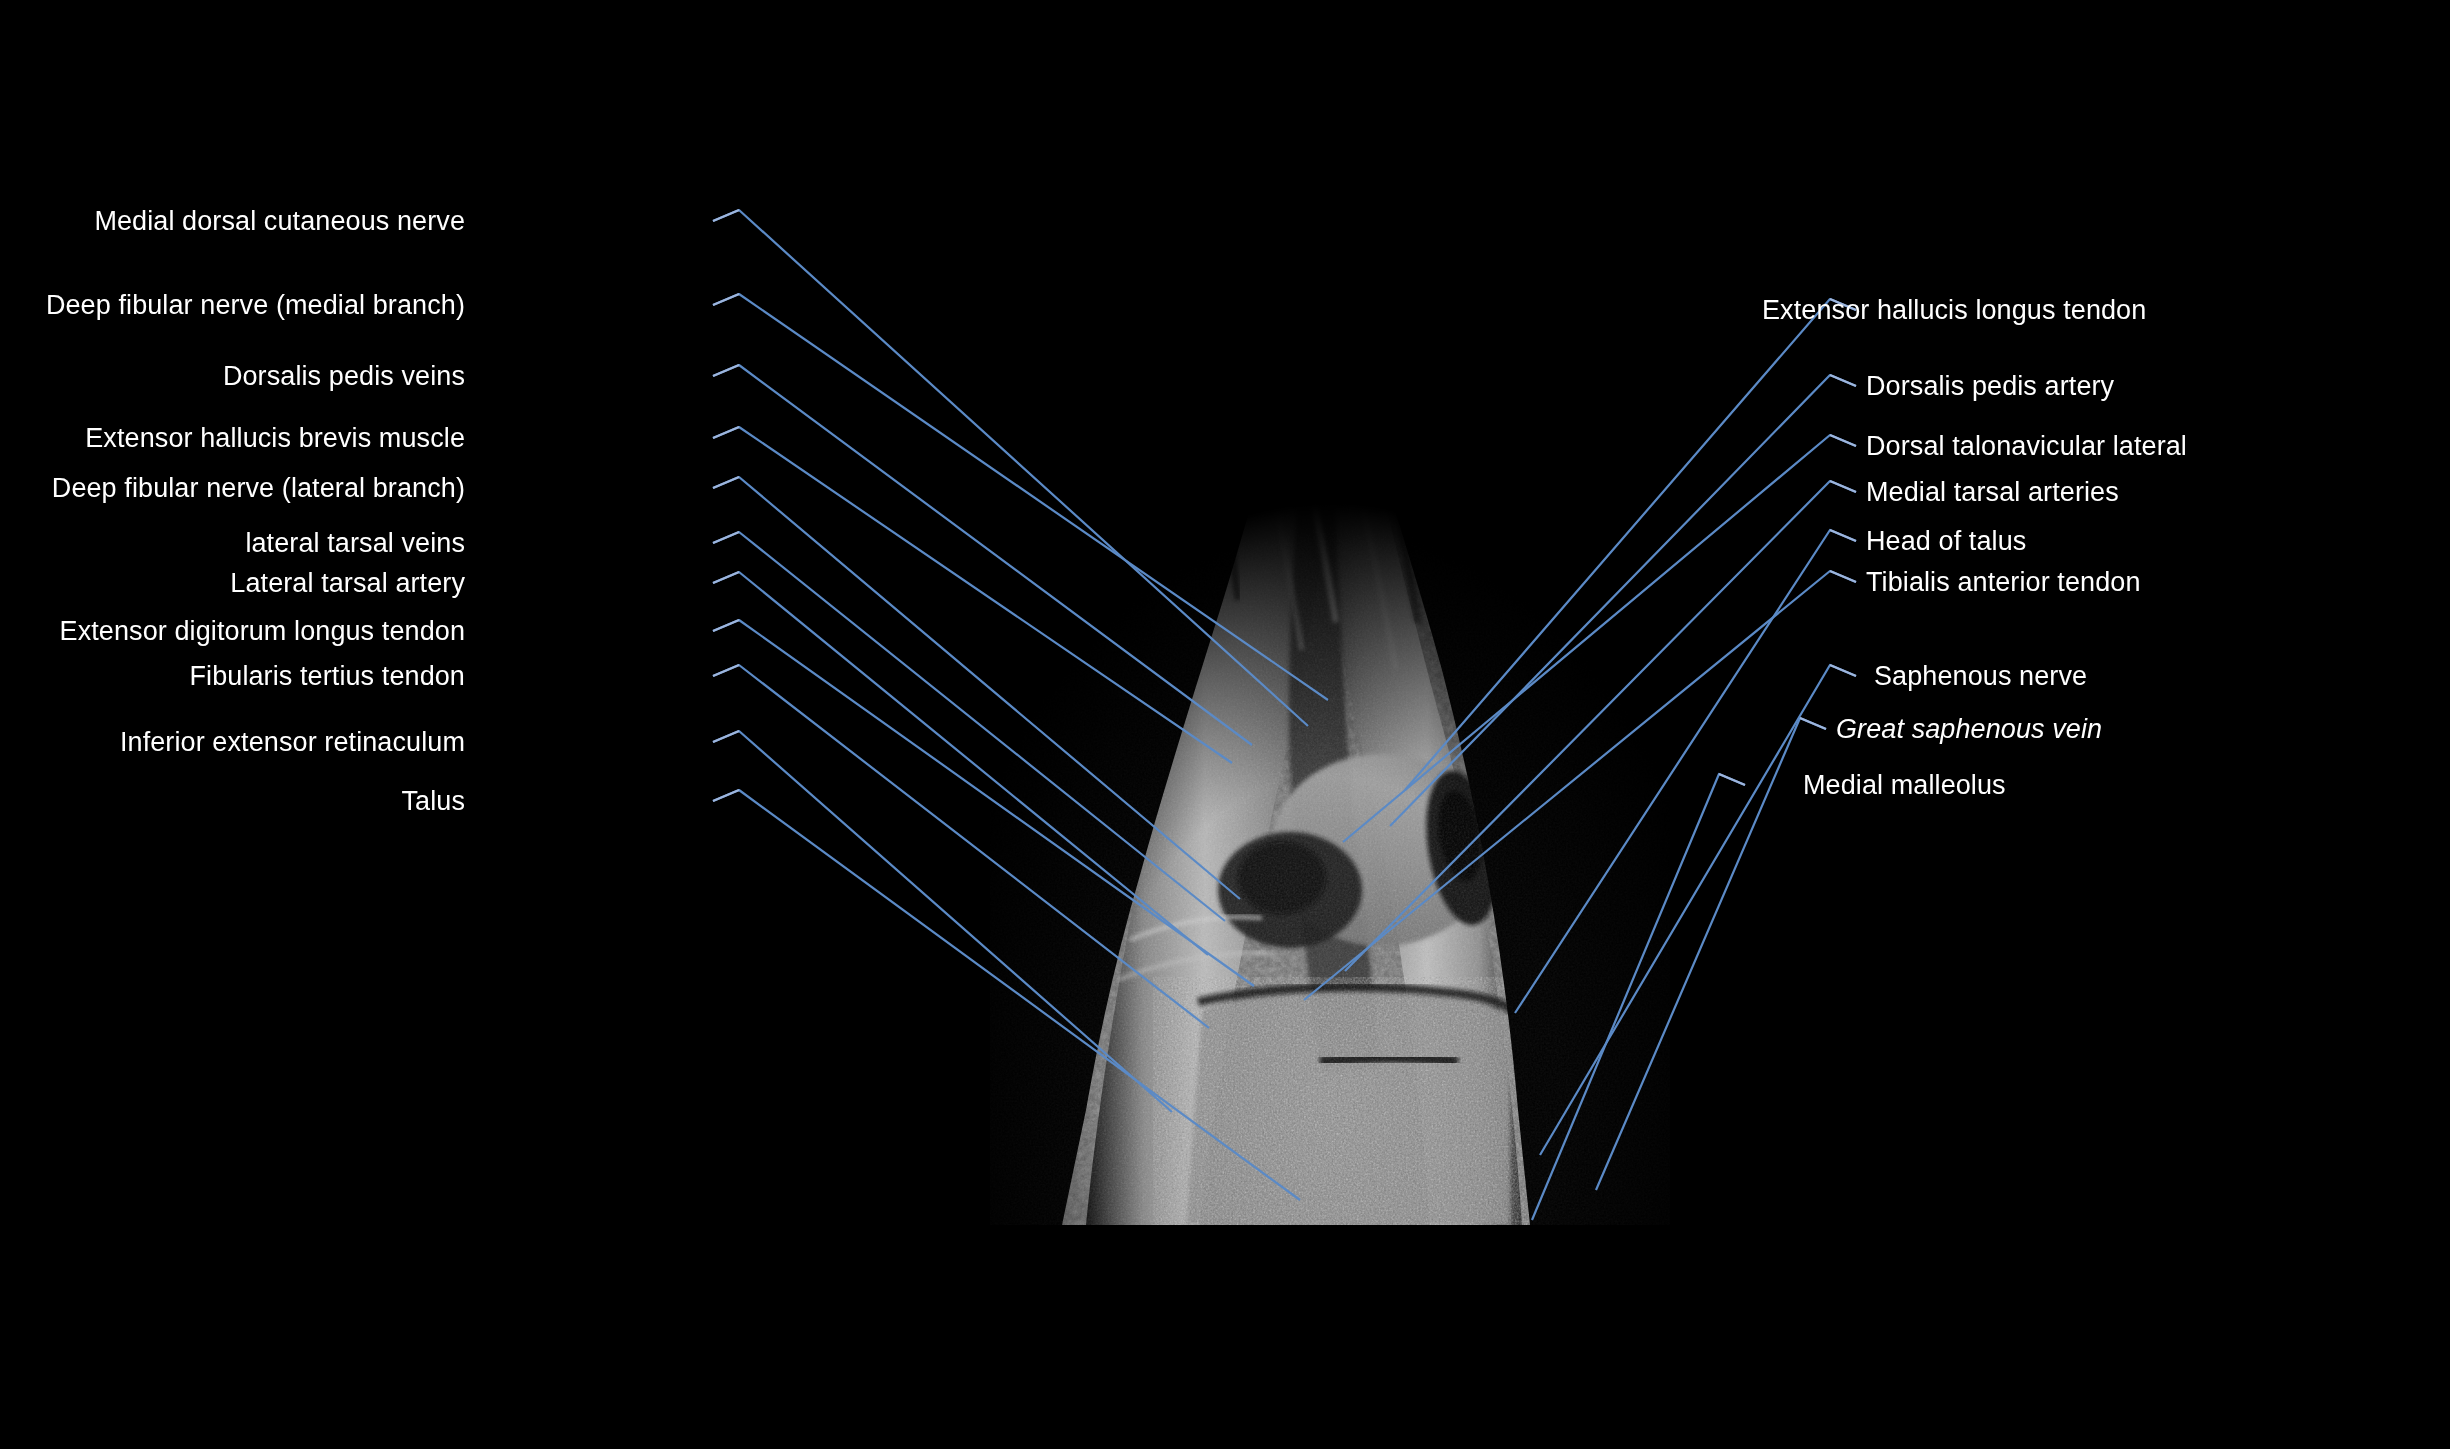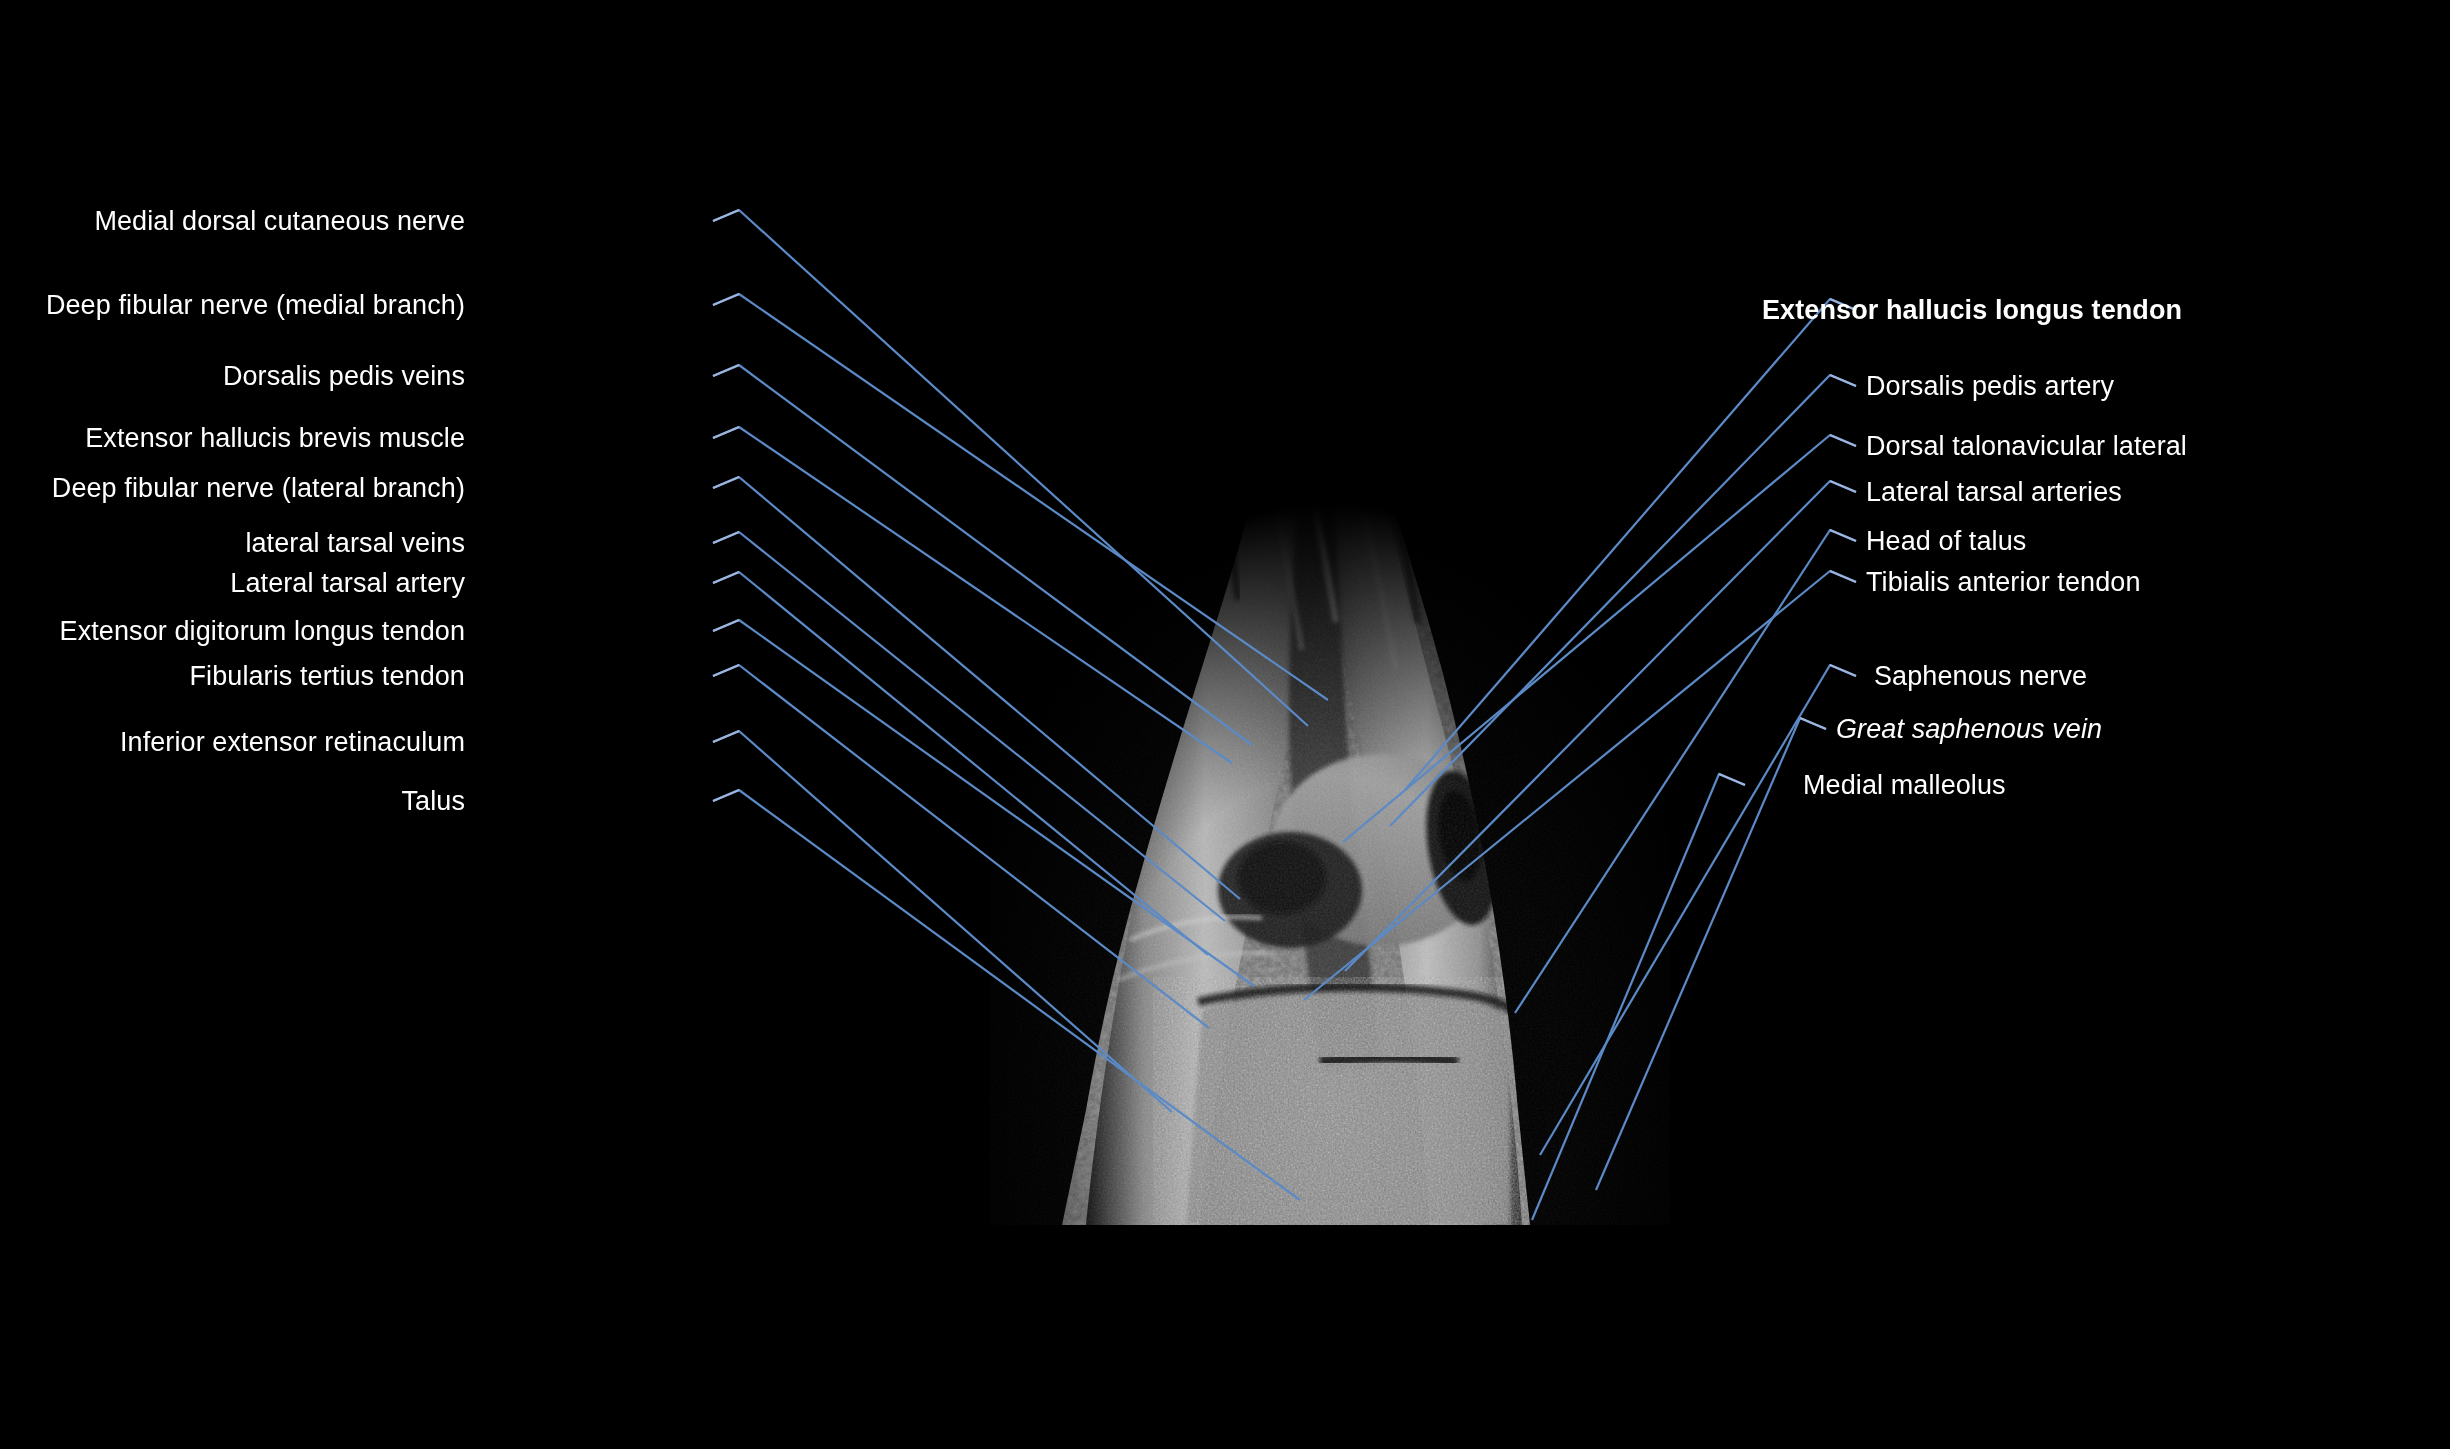--- a/index.html
+++ b/index.html
@@ -237,24 +237,24 @@
       <div class="label left" style="top: 438px; right: 1747px;">Extensor hallucis brevis muscle</div>
       <div class="label left" style="top: 488px; right: 1747px;">Deep fibular nerve (lateral branch)</div>
       <div class="label left" style="top: 543px; right: 1747px;">lateral tarsal veins</div>
       <div class="label left" style="top: 583px; right: 1747px;">Lateral tarsal artery</div>
       <div class="label left" style="top: 631px; right: 1747px;">Extensor digitorum longus tendon</div>
       <div class="label left" style="top: 676px; right: 1747px;">Fibularis tertius tendon</div>
       <div class="label left" style="top: 742px; right: 1747px;">Inferior extensor retinaculum</div>
       <div class="label left" style="top: 801px; right: 1747px;">Talus</div>
     </div>
   <div id="labels-right">
-      <div class="label right" style="top: 310px; left: 1762px; font-weight: bold;">Extensor hallucis longus tendon</div>
+      <div class="label right" style="top: 310px; left: 1762px;">Extensor hallucis longus tendon</div>
       <div class="label right" style="top: 386px; left: 1866px;">Dorsalis pedis artery</div>
       <div class="label right" style="top: 446px; left: 1866px;">Dorsal talonavicular lateral</div>
-      <div class="label right" style="top: 492px; left: 1866px;">Lateral tarsal arteries</div>
+      <div class="label right" style="top: 492px; left: 1866px;">Medial tarsal arteries</div>
       <div class="label right" style="top: 541px; left: 1866px;">Head of talus</div>
       <div class="label right" style="top: 582px; left: 1866px;">Tibialis anterior tendon</div>
       <div class="label right" style="top: 676px; left: 1866px; margin-left: 8px;">Saphenous nerve</div>
       <div class="label right" style="top: 729px; left: 1836px; font-style: italic;">Great saphenous vein</div>
       <div class="label right" style="top: 785px; left: 1755px; margin-left: 48px;">Medial malleolus</div>
     </div>
 
 </div>
 
 </body></html>

